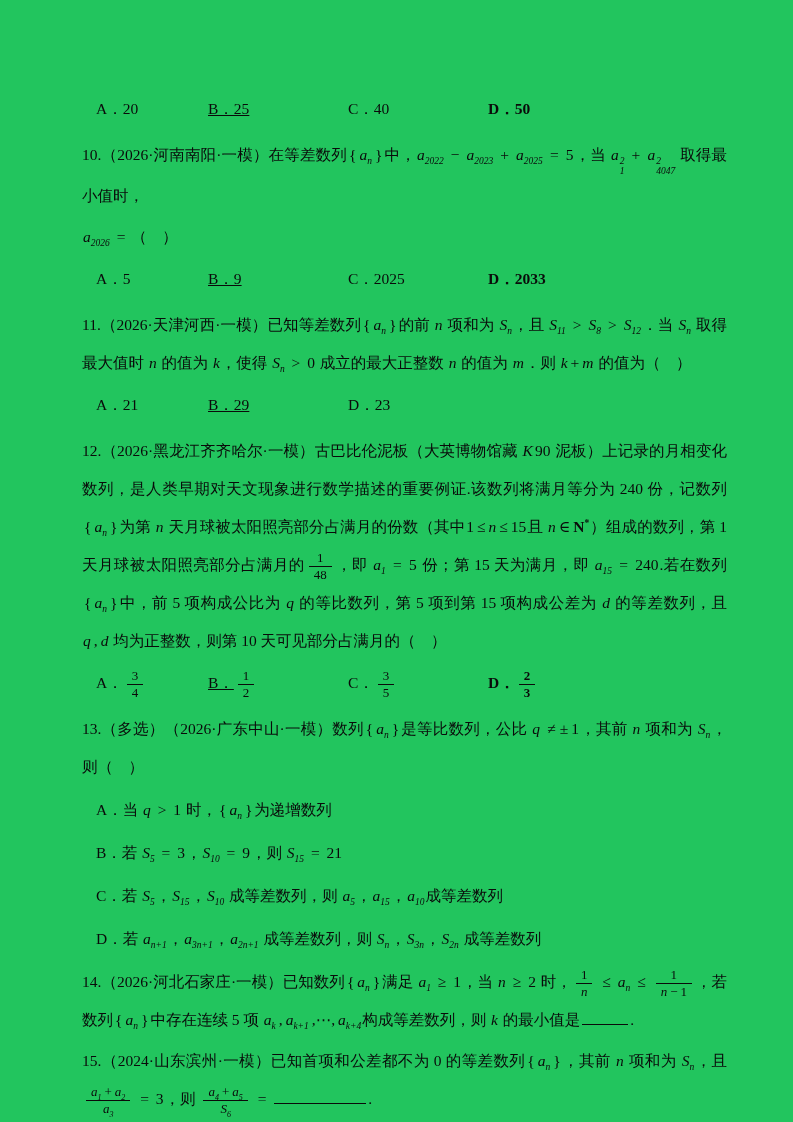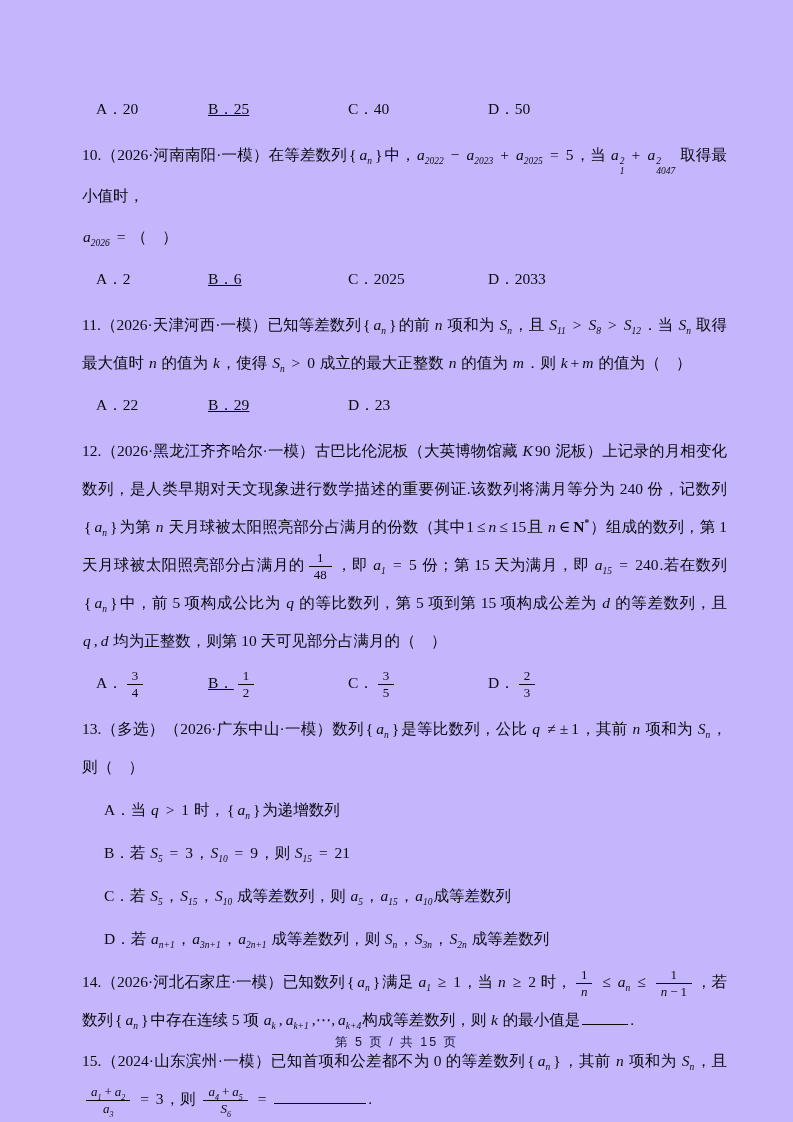--- a/index.html
+++ b/index.html
@@ -1,29 +1,29 @@
 <!DOCTYPE html>
 <html><head>
 <meta charset="utf-8">
 <style>
   html,body{margin:0;padding:0;background:#e8e8e8;}
   .page{
-    width:793px;height:1122px;position:relative;background:#c4b5fd;
+    width:793px;height:1122px;position:relative;background:#22c55e;
     font-family:"Liberation Serif","DejaVu Serif",serif;color:#0a0a0a;
     overflow:hidden;margin:0 auto;
   }
   main{position:absolute;top:86px;left:72px;right:56px;}
   .para{font-size:15.5px;line-height:38px;margin:3px 10px;text-align:justify;}
   .options{display:flex;margin:4px 0 8px 0;padding-left:24px;font-size:15.5px;line-height:38px;}
   .options .opt:nth-child(1){width:112px;}
   .options .opt:nth-child(2){width:140px;text-decoration:underline;}
   .options .opt:nth-child(3){width:140px;}
-  .options .opt:nth-child(4){flex:1;}
+  .options .opt:nth-child(4){flex:1;font-weight:bold;}
   .opt-stack{padding-left:24px;}
-  .opt-line{font-size:15.5px;line-height:38px;margin:5px 8px;}
+  .opt-line{font-size:15.5px;line-height:38px;margin:5px 0;}
   .cjk{}
   .mv{font-style:italic;padding:0 1px;}
   .num{font-style:normal;padding:0 1px;}
   .op{font-style:normal;padding:0 2px;}
   .bold{font-weight:bold;}
   sub.ss,sup.ss{font-size:9.5px;line-height:0;}
   sub.it,.supsub .it{font-style:italic;}
   .supsub{display:inline-flex;flex-direction:column;vertical-align:-0.45em;
           line-height:1.05;font-size:9.5px;margin-left:1px;text-align:left;}
   .frac{display:inline-flex;flex-direction:column;vertical-align:middle;
@@ -50,28 +50,28 @@
       </div>
       <div class="para"><span class="cjk">10.（2026·河南南阳·一模）在等差数列</span><span><span class="op">{</span><span class="mv">a<sub class="ss it">n</sub></span><span class="op">}</span></span><span class="cjk">中，</span><span class="mv">a<sub class="ss">2022</sub></span><span class="op"> − </span><span class="mv">a<sub class="ss">2023</sub></span><span class="op"> + </span><span class="mv">a<sub class="ss">2025</sub></span><span class="op"> = </span><span class="num">5</span><span class="cjk">，当 </span><span class="mv">a<span class="supsub">
             <span>2</span>
             <span>1</span>
           </span></span><span class="op"> + </span><span class="mv">a<span class="supsub">
             <span>2</span>
             <span>4047</span>
           </span></span><span class="cjk"> 取得最小值时，</span></div>
       <div class="para"><span class="mv">a<sub class="ss">2026</sub></span><span class="op"> = </span><span class="cjk">（　）</span></div>
       <div class="options">
-        <div class="opt"><span class="cjk">A．2</span></div>
-        <div class="opt"><span class="cjk">B．6</span></div>
+        <div class="opt"><span class="cjk">A．5</span></div>
+        <div class="opt"><span class="cjk">B．9</span></div>
         <div class="opt"><span class="cjk">C．2025</span></div>
         <div class="opt"><span class="cjk">D．2033</span></div>
       </div>
       <div class="para"><span class="cjk">11.（2026·天津河西·一模）已知等差数列</span><span><span class="op">{</span><span class="mv">a<sub class="ss it">n</sub></span><span class="op">}</span></span><span class="cjk">的前 </span><span class="mv">n</span><span class="cjk"> 项和为 </span><span class="mv">S<sub class="ss it">n</sub></span><span class="cjk">，且 </span><span class="mv">S<sub class="ss">11</sub></span><span class="op"> &gt; </span><span class="mv">S<sub class="ss">8</sub></span><span class="op"> &gt; </span><span class="mv">S<sub class="ss">12</sub></span><span class="cjk">．当 </span><span class="mv">S<sub class="ss it">n</sub></span><span class="cjk"> 取得最大值时 </span><span class="mv">n</span><span class="cjk"> 的值为 </span><span class="mv">k</span><span class="cjk">，使得 </span><span class="mv">S<sub class="ss it">n</sub></span><span class="op"> &gt; </span><span class="num">0</span><span class="cjk"> 成立的最大正整数 </span><span class="mv">n</span><span class="cjk"> 的值为 </span><span class="mv">m</span><span class="cjk">．则 </span><span class="mv">k</span><span class="op">+</span><span class="mv">m</span><span class="cjk"> 的值为（　）</span></div>
       <div class="options">
-        <div class="opt"><span class="cjk">A．22</span></div>
+        <div class="opt"><span class="cjk">A．21</span></div>
         <div class="opt"><span class="cjk">B．29</span></div>
         <div class="opt"><span class="cjk">D．23</span></div>
       </div>
       <div class="para"><span class="cjk">12.（2026·黑龙江齐齐哈尔·一模）古巴比伦泥板（大英博物馆藏 </span><span class="mv">K</span><span class="num">90</span><span class="cjk"> 泥板）上记录的月相变化数列，是人类早期对天文现象进行数学描述的重要例证.该数列将满月等分为 240 份，记数列</span><span><span class="op">{</span><span class="mv">a<sub class="ss it">n</sub></span><span class="op">}</span></span><span class="cjk">为第 </span><span class="mv">n</span><span class="cjk"> 天月球被太阳照亮部分占满月的份数（其中</span><span class="num">1</span><span class="op">≤</span><span class="mv">n</span><span class="op">≤</span><span class="num">15</span><span class="cjk">且 </span><span class="mv">n</span><span class="op">∈</span><span class="num bold">N<sup class="ss">*</sup></span><span class="cjk">）组成的数列，第 1 天月球被太阳照亮部分占满月的</span><span class="frac">
           <span class="fnum"><span class="num">1</span></span>
           <span class="fden"><span class="num">48</span></span>
         </span><span class="cjk">，即 </span><span class="mv">a<sub class="ss">1</sub></span><span class="op"> = </span><span class="num">5</span><span class="cjk"> 份；第 15 天为满月，即 </span><span class="mv">a<sub class="ss">15</sub></span><span class="op"> = </span><span class="num">240</span><span class="cjk">.若在数列</span><span><span class="op">{</span><span class="mv">a<sub class="ss it">n</sub></span><span class="op">}</span></span><span class="cjk">中，前 5 项构成公比为 </span><span class="mv">q</span><span class="cjk"> 的等比数列，第 5 项到第 15 项构成公差为 </span><span class="mv">d</span><span class="cjk"> 的等差数列，且 </span><span class="mv">q</span><span class="op">,</span><span class="mv">d</span><span class="cjk"> 均为正整数，则第 10 天可见部分占满月的（　）</span></div>
       <div class="options">
         <div class="opt"><span class="cjk">A．</span><span class="frac">
             <span class="fnum"><span class="num">3</span></span>
@@ -106,16 +106,13 @@
         </span><span class="cjk">，若数列</span><span><span class="op">{</span><span class="mv">a<sub class="ss it">n</sub></span><span class="op">}</span></span><span class="cjk">中存在连续 5 项 </span><span class="mv">a<sub class="ss it">k</sub></span><span class="op">,</span><span class="mv">a<sub class="ss it">k+1</sub></span><span class="op">,⋯,</span><span class="mv">a<sub class="ss it">k+4</sub></span><span class="cjk">构成等差数列，则 </span><span class="mv">k</span><span class="cjk"> 的最小值是</span><span class="blank" style="width: 46px;"></span><span class="cjk">.</span></div>
       <div class="para"><span class="cjk">15.（2024·山东滨州·一模）已知首项和公差都不为 0 的等差数列</span><span><span class="op">{</span><span class="mv">a<sub class="ss it">n</sub></span><span class="op">}</span></span><span class="cjk">，其前 </span><span class="mv">n</span><span class="cjk"> 项和为 </span><span class="mv">S<sub class="ss it">n</sub></span><span class="cjk">，且 </span><span class="frac">
           <span class="fnum"><span class="mv">a<sub class="ss">1</sub></span><span class="op">+</span><span class="mv">a<sub class="ss">2</sub></span></span>
           <span class="fden"><span class="mv">a<sub class="ss">3</sub></span></span>
         </span><span class="op"> = </span><span class="num">3</span><span class="cjk">，则 </span><span class="frac">
           <span class="fnum"><span class="mv">a<sub class="ss">4</sub></span><span class="op">+</span><span class="mv">a<sub class="ss">5</sub></span></span>
           <span class="fden"><span class="mv">S<sub class="ss">6</sub></span></span>
         </span><span class="op"> = </span><span class="blank" style="width: 92px;"></span><span class="cjk">.</span></div>
       <div class="para"></div>
     </main>
-  <footer>
-    <span>第 5 页 / 共 15 页</span>
-  </footer>
 </div>
 
 </body></html>

